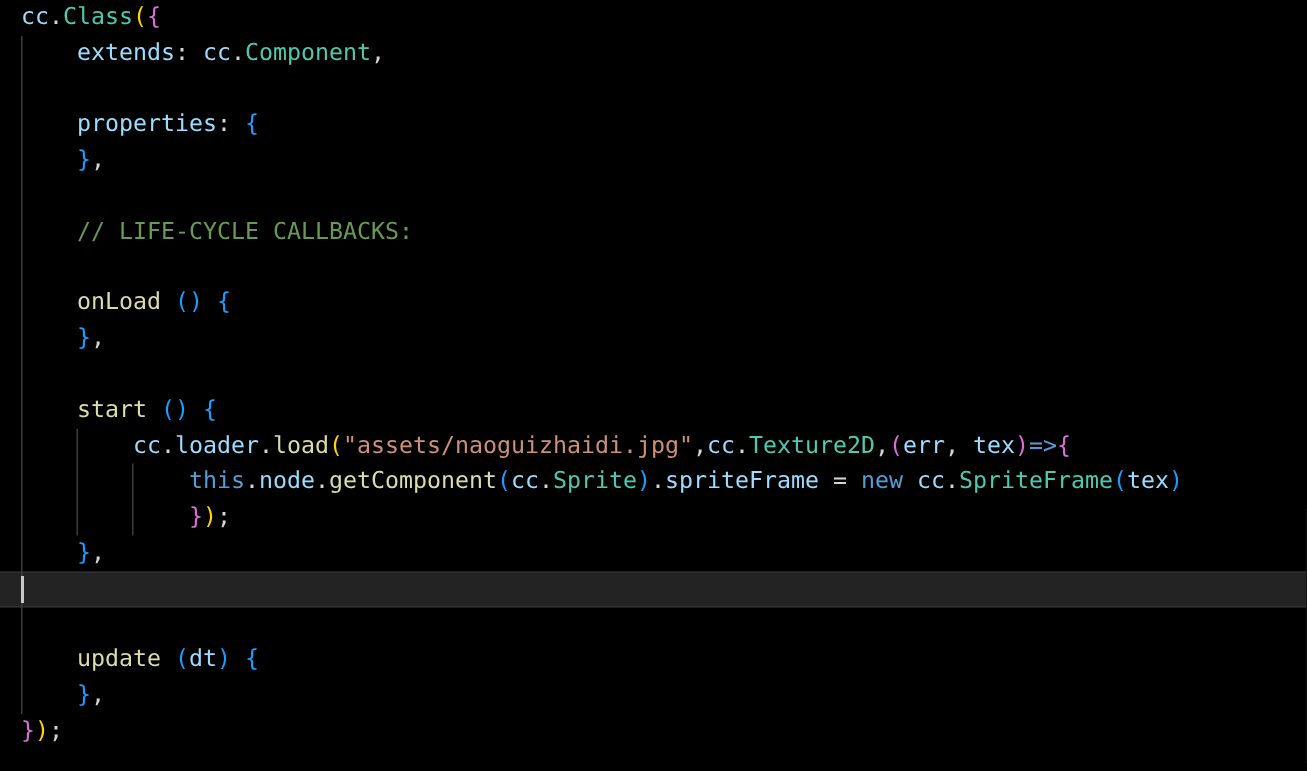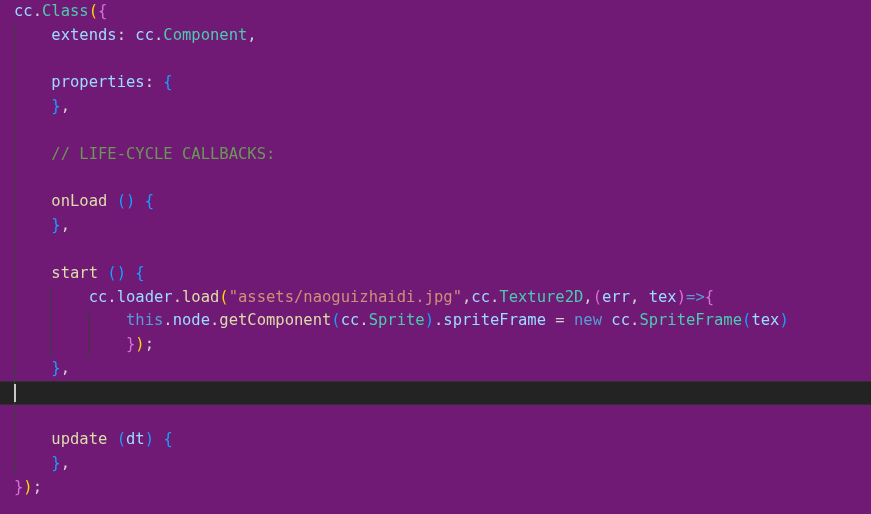--- a/index.html
+++ b/index.html
@@ -1,17 +1,17 @@
 <!DOCTYPE html>
 <html><head>
 <meta charset="utf-8">
 <style>
   html,body{margin:0;padding:0;background:#1e1e1e;}
   .editor{
-    position:relative;width:871px;height:514px;background:#701a75;overflow:hidden;
+    position:relative;width:871px;height:514px;background:#000000;overflow:hidden;
     font-family:"DejaVu Sans Mono","Liberation Mono",monospace;
     font-size:15.5px;line-height:23.8px;cursor:text;
   }
   .code{position:absolute;top:0;left:14px;white-space:pre;z-index:3;}
   .line{height:23.8px;}
   .line-highlight{
     position:absolute;left:0;width:871px;height:23.8px;box-sizing:border-box;
     background:#232323;border-top:1px solid #2f2f2f;border-bottom:1px solid #2f2f2f;z-index:1;
   }
   .caret{position:absolute;width:2px;height:18px;background:#c8c8c8;z-index:5;}

